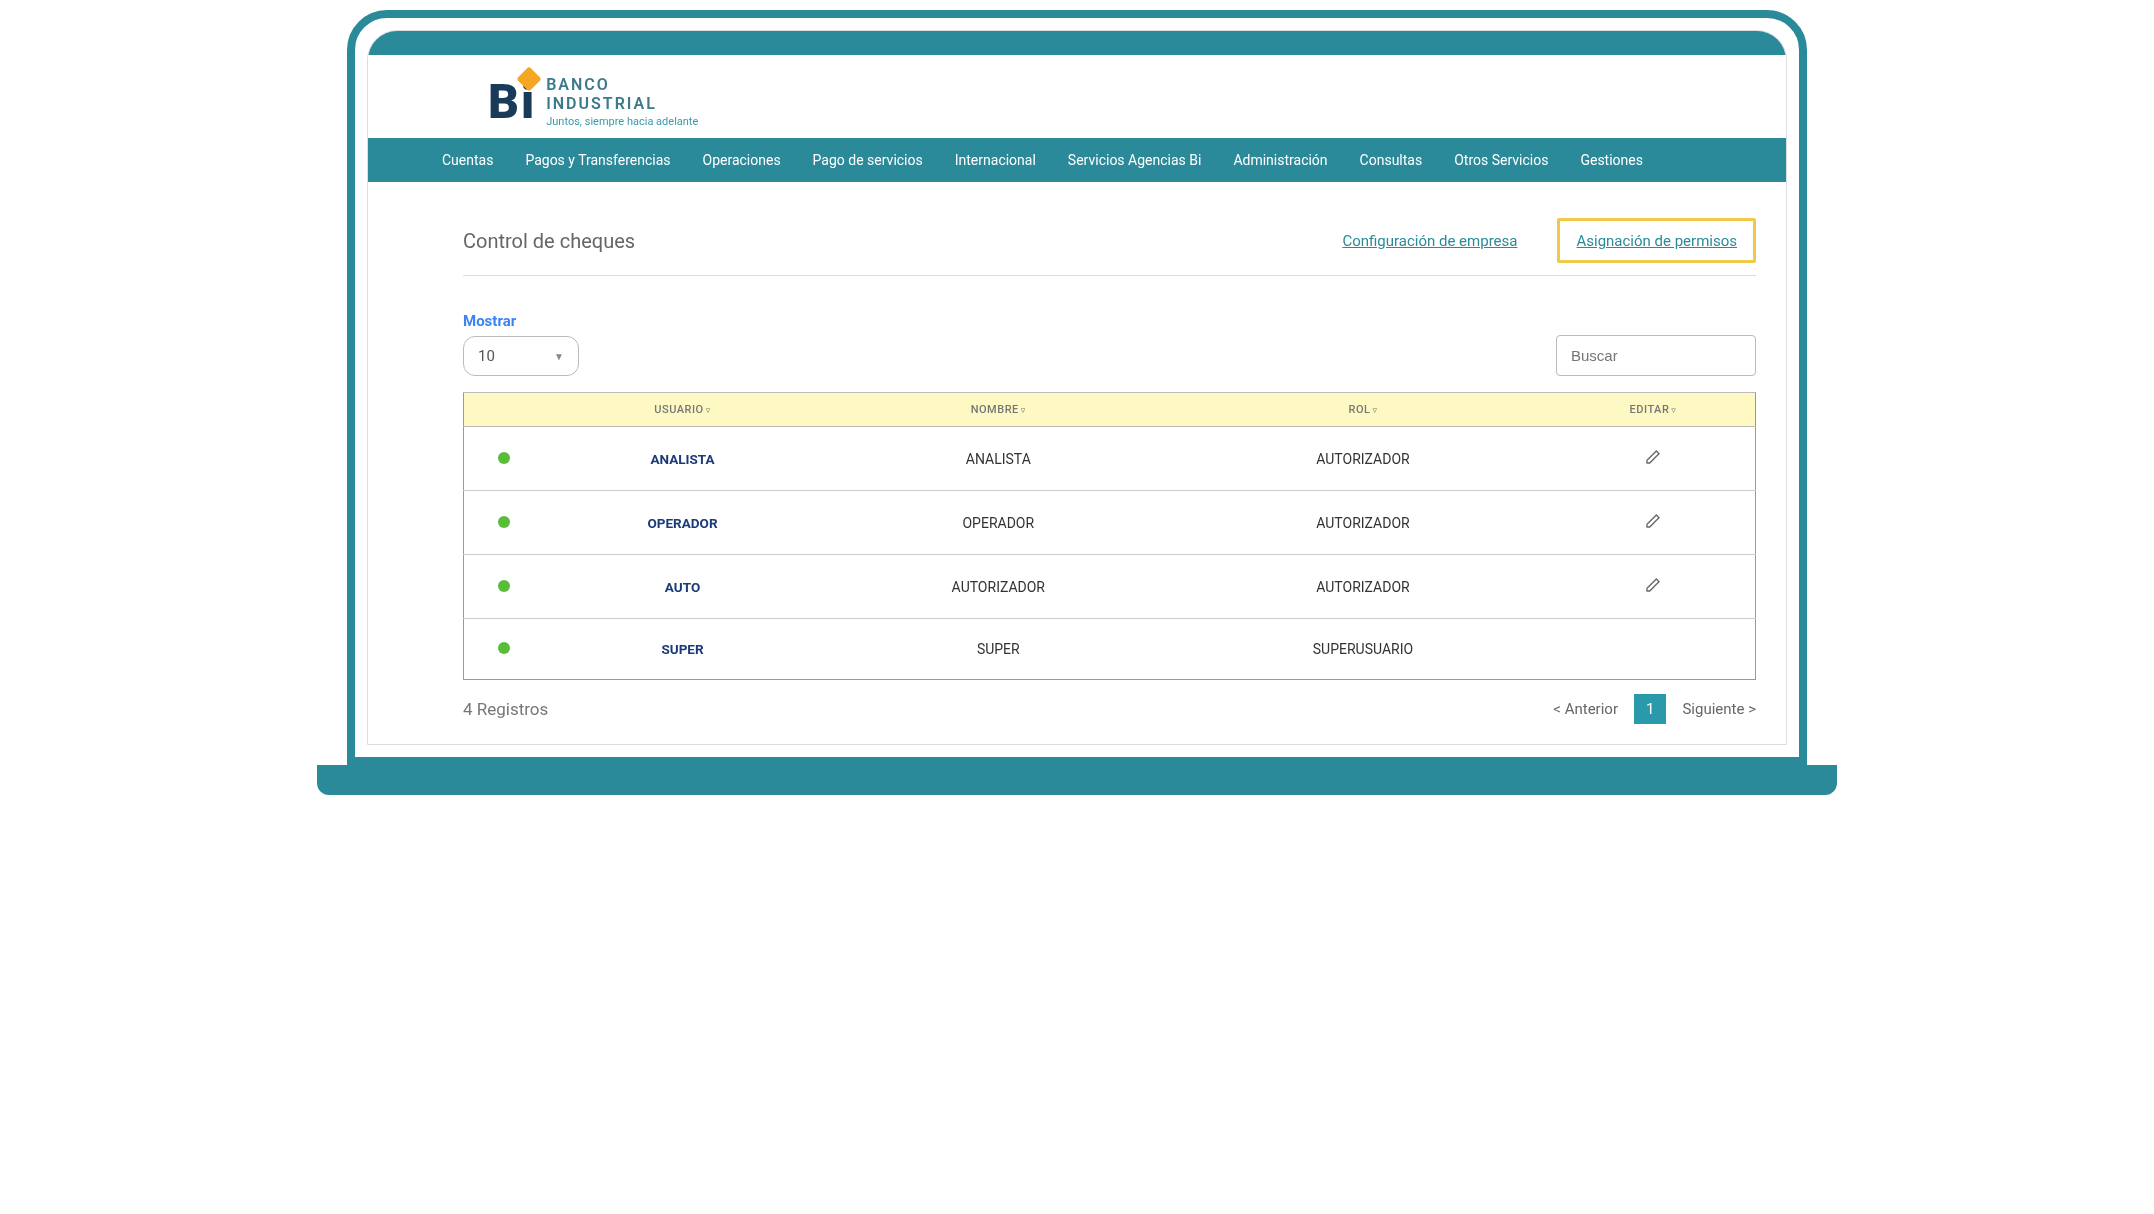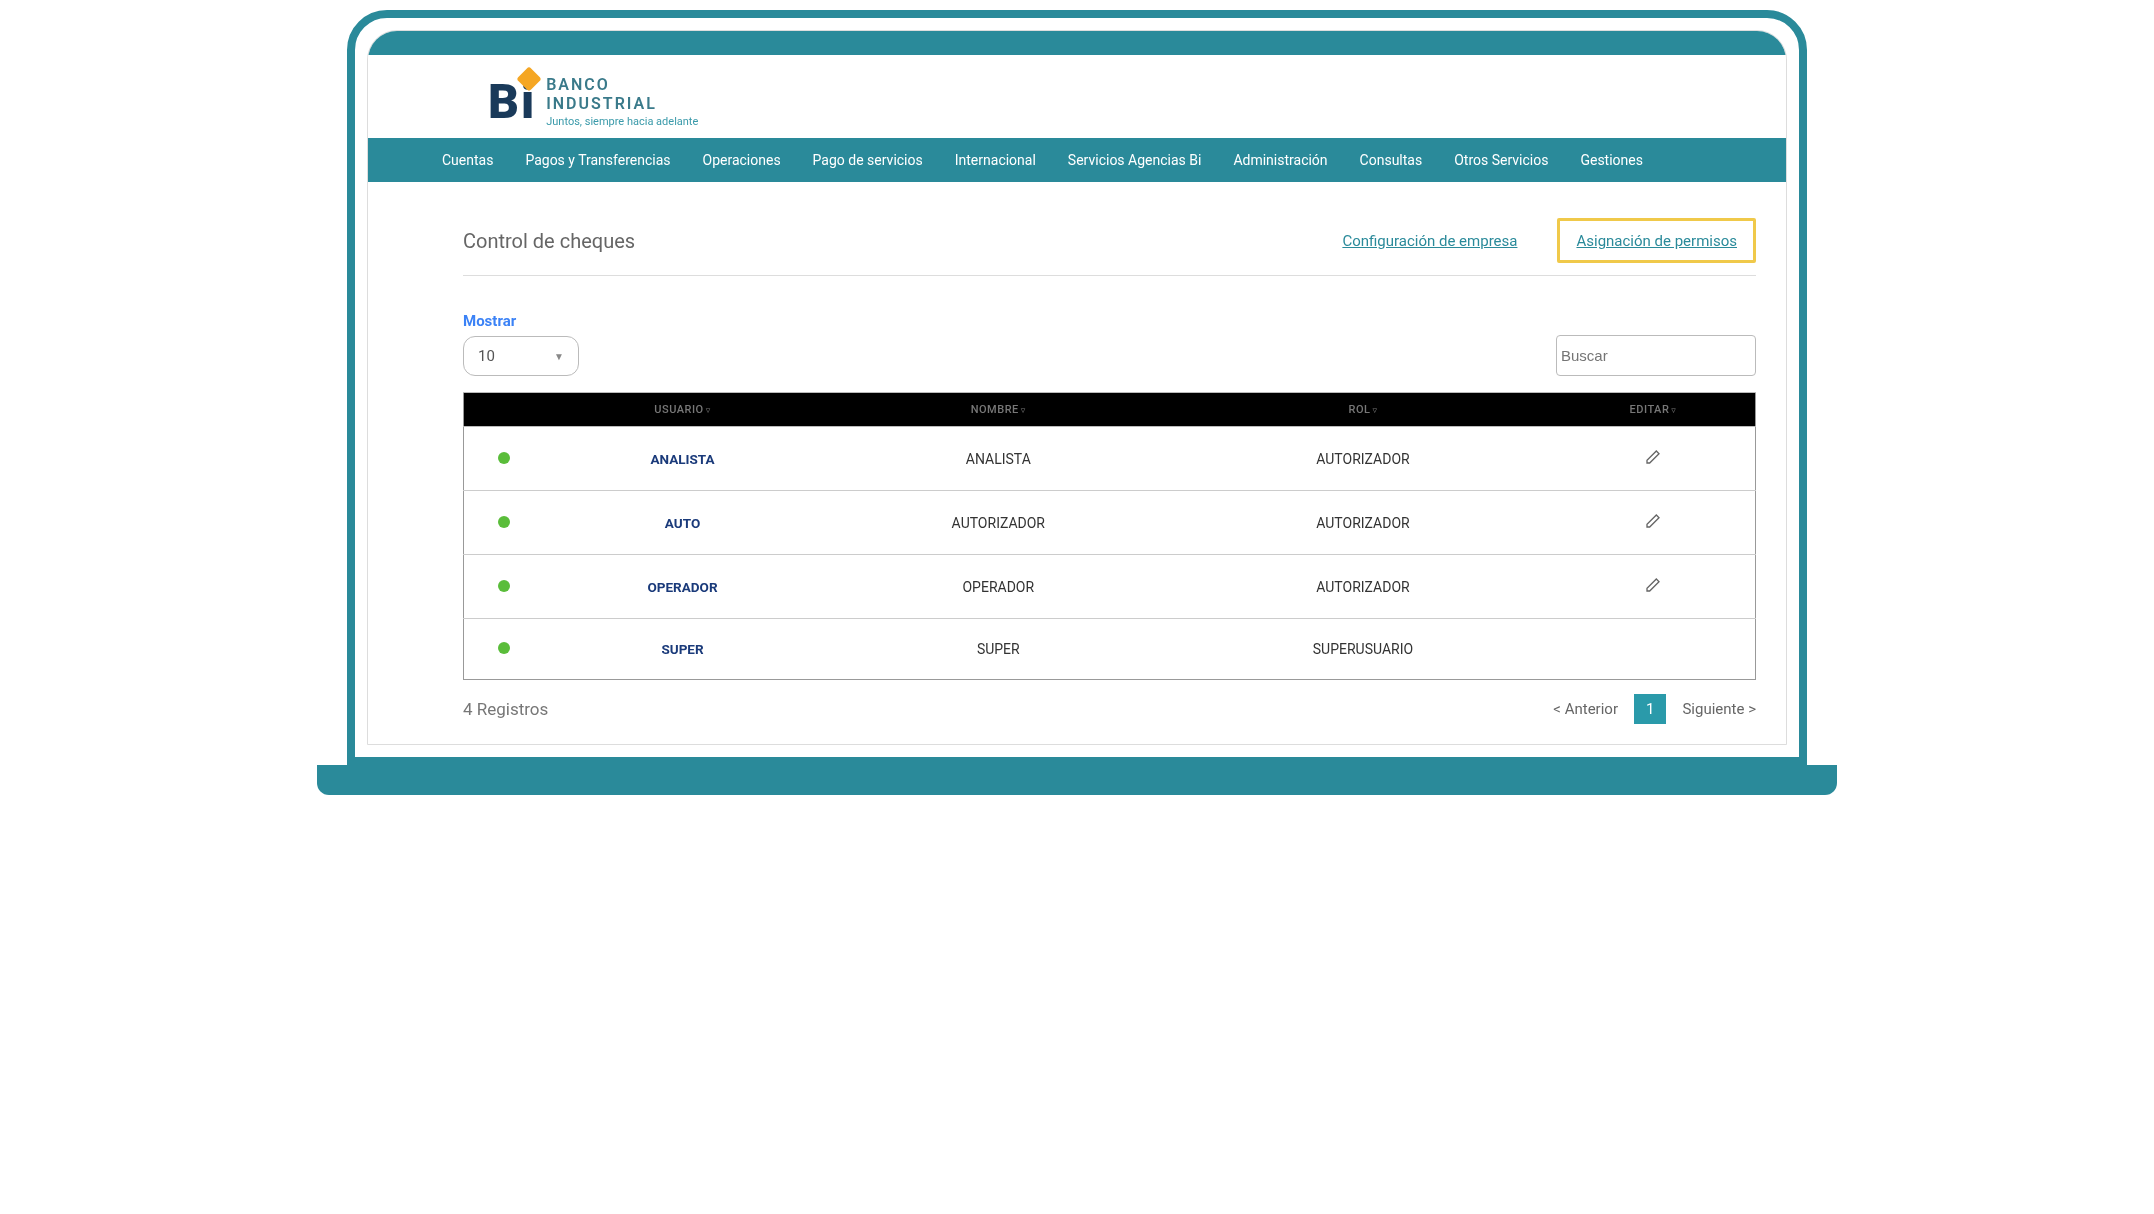--- a/index.html
+++ b/index.html
@@ -180,32 +180,32 @@
   font-size: 15px;
   background: #fff;
 }
 .select-wrap .caret {
   font-size: 10px;
   color: #888;
 }
 .search-input {
   border: 1px solid #bbb;
   border-radius: 4px;
-  padding: 11px 4px;
+  padding: 11px 14px;
   width: 200px;
   font-size: 15px;
   color: #888;
 }
 .data-table {
   width: 100%;
   border-collapse: collapse;
   border: 1px solid #999;
 }
 .data-table thead {
-  background: #000000;
+  background: #fef9c3;
 }
 .data-table th {
   padding: 10px 8px;
   font-size: 11px;
   font-weight: 500;
   color: #777;
   letter-spacing: 0.5px;
   text-align: center;
   border: 1px solid #bbb;
   border-left: none;
@@ -340,31 +340,31 @@
                   <td><span class="status-dot"></span></td>
                   <td><span class="user-link">ANALISTA</span></td>
                   <td>ANALISTA</td>
                   <td>AUTORIZADOR</td>
                   <td><span class="edit-icon"><svg viewBox="0 0 24 24" fill="none" stroke="#666" stroke-width="2">
                         <path d="M17 3l4 4L7 21H3v-4L17 3z"></path>
                       </svg></span></td>
                 </tr>
                 <tr>
                   <td><span class="status-dot"></span></td>
-                  <td><span class="user-link">AUTO</span></td>
-                  <td>AUTORIZADOR</td>
+                  <td><span class="user-link">OPERADOR</span></td>
+                  <td>OPERADOR</td>
                   <td>AUTORIZADOR</td>
                   <td><span class="edit-icon"><svg viewBox="0 0 24 24" fill="none" stroke="#666" stroke-width="2">
                         <path d="M17 3l4 4L7 21H3v-4L17 3z"></path>
                       </svg></span></td>
                 </tr>
                 <tr>
                   <td><span class="status-dot"></span></td>
-                  <td><span class="user-link">OPERADOR</span></td>
-                  <td>OPERADOR</td>
+                  <td><span class="user-link">AUTO</span></td>
+                  <td>AUTORIZADOR</td>
                   <td>AUTORIZADOR</td>
                   <td><span class="edit-icon"><svg viewBox="0 0 24 24" fill="none" stroke="#666" stroke-width="2">
                         <path d="M17 3l4 4L7 21H3v-4L17 3z"></path>
                       </svg></span></td>
                 </tr>
                 <tr>
                   <td><span class="status-dot"></span></td>
                   <td><span class="user-link">SUPER</span></td>
                   <td>SUPER</td>
                   <td>SUPERUSUARIO</td>

